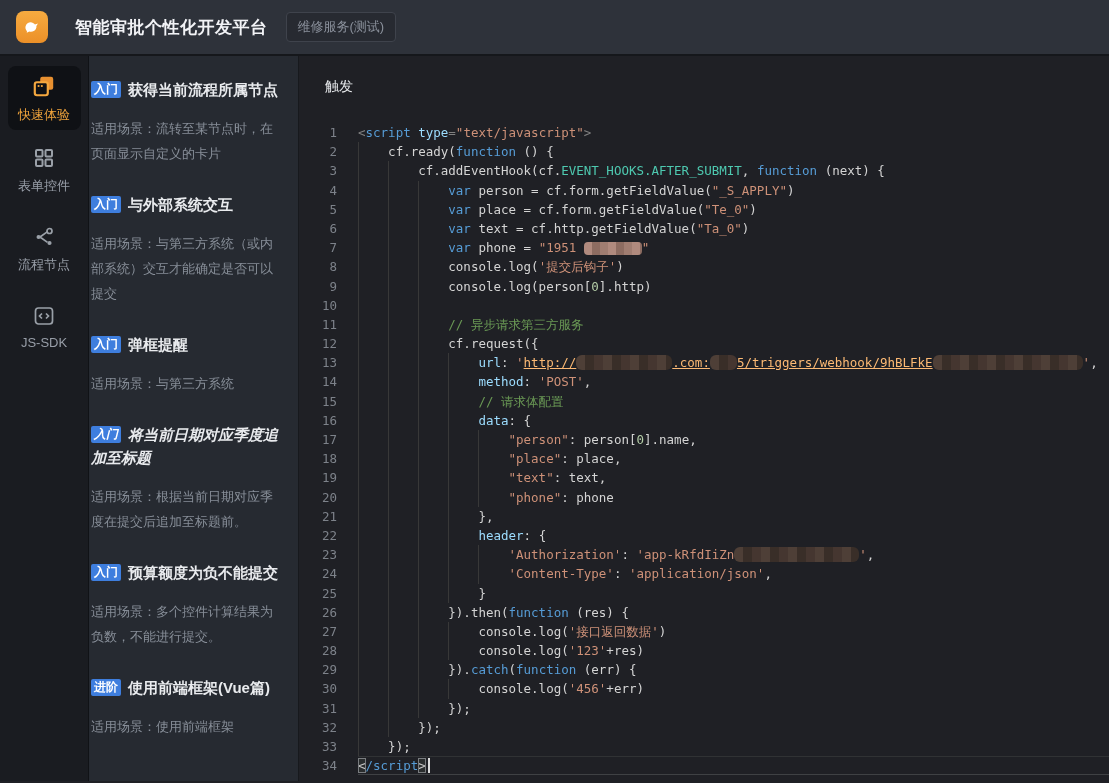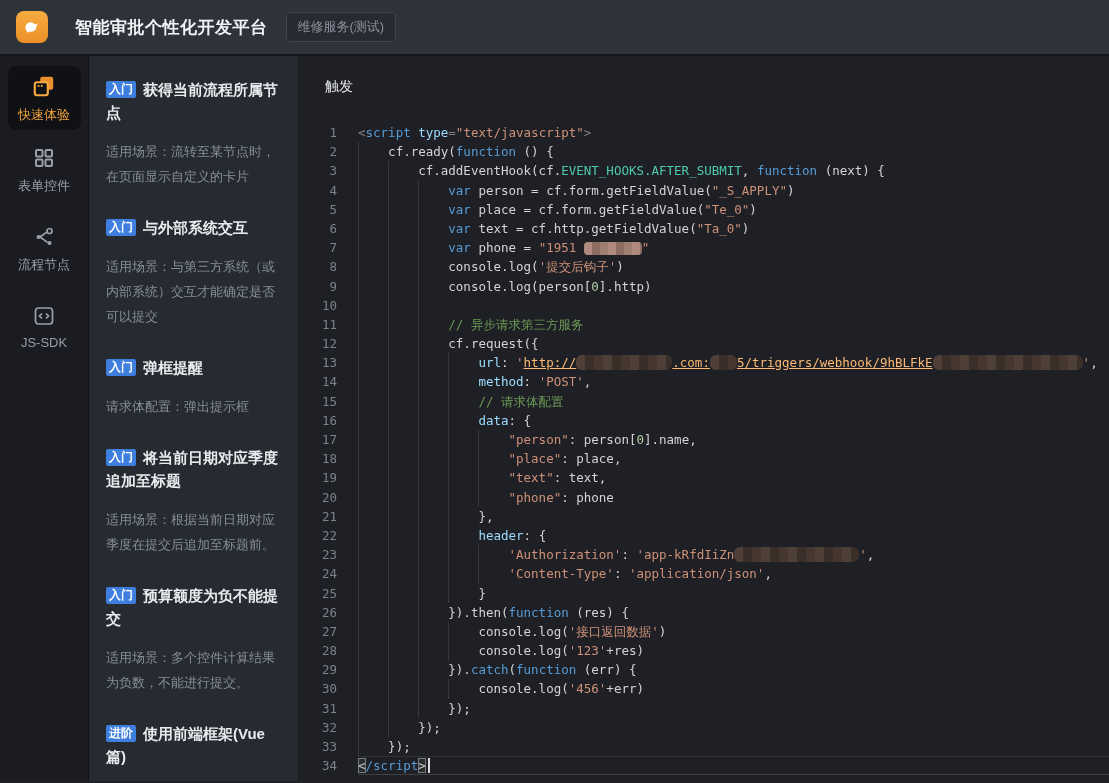--- a/index.html
+++ b/index.html
@@ -38,21 +38,21 @@
   }
   .nav-item .nlabel{font-size:13px;color:#989ea8;margin-top:7px;white-space:nowrap;}
   .nav-item.active{
     background:#0f1115;border-radius:8px;height:64px;margin-bottom:16px;flex:0 0 auto;
   }
   .nav-item.active .nlabel{color:#f0a43c;}
   .nav-item svg{display:block;}
   
   .panel{
     width:210px;background:#262a31;border-right:1px solid #17191d;
-    box-sizing:border-box;padding:22px 17px 0 17px;overflow:hidden;flex:0 0 auto;
+    box-sizing:border-box;padding:22px 17px 0 2px;overflow:hidden;flex:0 0 auto;
   }
   .tut-item{margin-bottom:27px;cursor:pointer;}
   .tut-head{font-size:15px;font-weight:bold;color:#e9ebee;line-height:23px;}
   .tag{
     display:inline-block;background:#3e7ede;color:#fff;font-size:12px;font-weight:bold;
     line-height:17px;padding:0 3px;border-radius:2px;margin-right:7px;vertical-align:2px;
   }
   .tut-desc{font-size:13px;color:#878e98;line-height:25px;margin:15px 0 0 0;}
   
   .main{flex:1;background:#1f2025;box-sizing:border-box;overflow:hidden;}
@@ -142,24 +142,24 @@
       <article class="tut-item">
         <h3 class="tut-head" style="margin: 0px;"><span class="tag">入门</span><span>获得当前流程所属节点</span></h3>
         <p class="tut-desc">适用场景：流转至某节点时，在页面显示自定义的卡片</p>
       </article>
       <article class="tut-item">
         <h3 class="tut-head" style="margin: 0px;"><span class="tag">入门</span><span>与外部系统交互</span></h3>
         <p class="tut-desc">适用场景：与第三方系统（或内部系统）交互才能确定是否可以提交</p>
       </article>
       <article class="tut-item">
         <h3 class="tut-head" style="margin: 0px;"><span class="tag">入门</span><span>弹框提醒</span></h3>
-        <p class="tut-desc">请求体配置：弹出提示框</p>
-      </article>
-      <article class="tut-item">
-        <h3 class="tut-head" style="margin: 0px;"><span class="tag">入门</span><span>将当前日期对应季度追加至标题</span></h3>
+        <p class="tut-desc">适用场景：与第三方系统</p>
+      </article>
+      <article class="tut-item">
+        <h3 class="tut-head" style="margin: 0px; font-style: italic;"><span class="tag">入门</span><span>将当前日期对应季度追加至标题</span></h3>
         <p class="tut-desc">适用场景：根据当前日期对应季度在提交后追加至标题前。</p>
       </article>
       <article class="tut-item">
         <h3 class="tut-head" style="margin: 0px;"><span class="tag">入门</span><span>预算额度为负不能提交</span></h3>
         <p class="tut-desc">适用场景：多个控件计算结果为负数，不能进行提交。</p>
       </article>
       <article class="tut-item">
         <h3 class="tut-head" style="margin: 0px;"><span class="tag">进阶</span><span>使用前端框架(Vue篇)</span></h3>
         <p class="tut-desc">适用场景：使用前端框架</p>
       </article>

